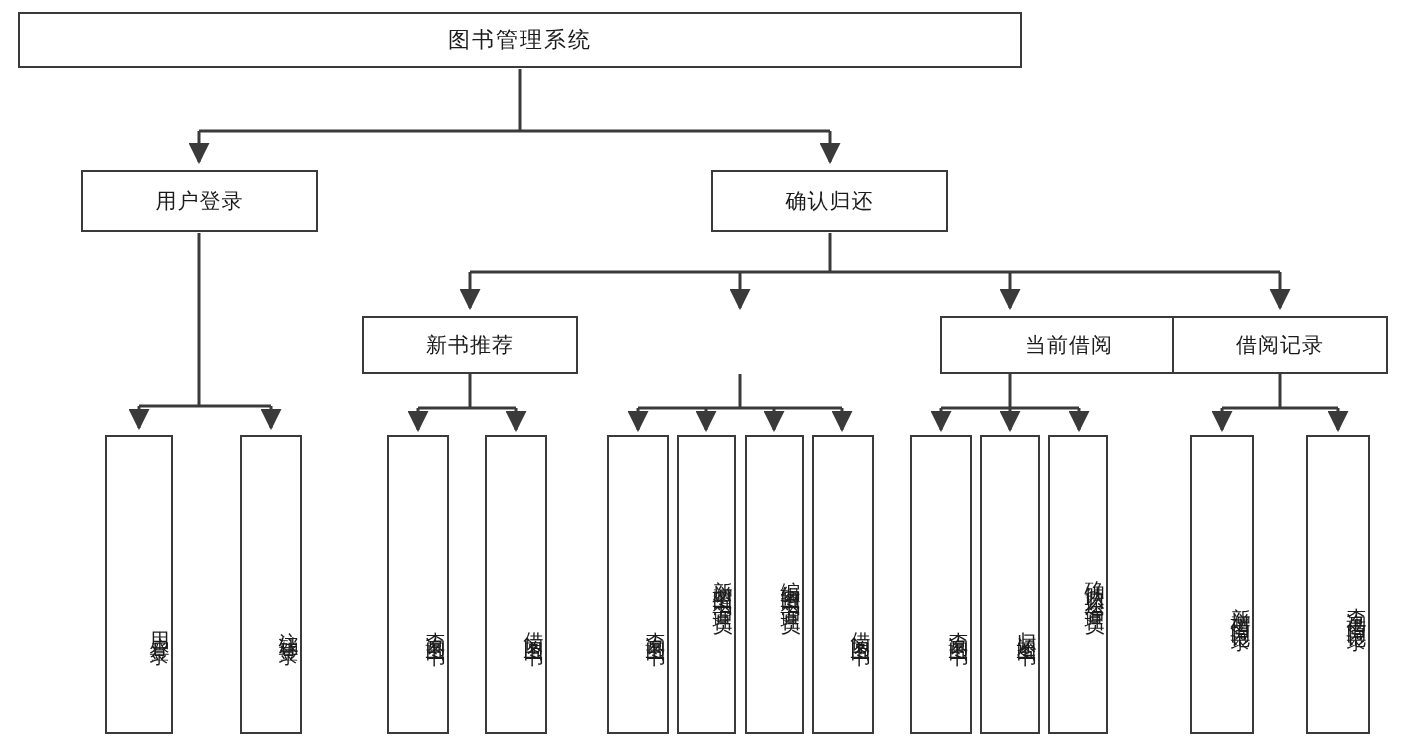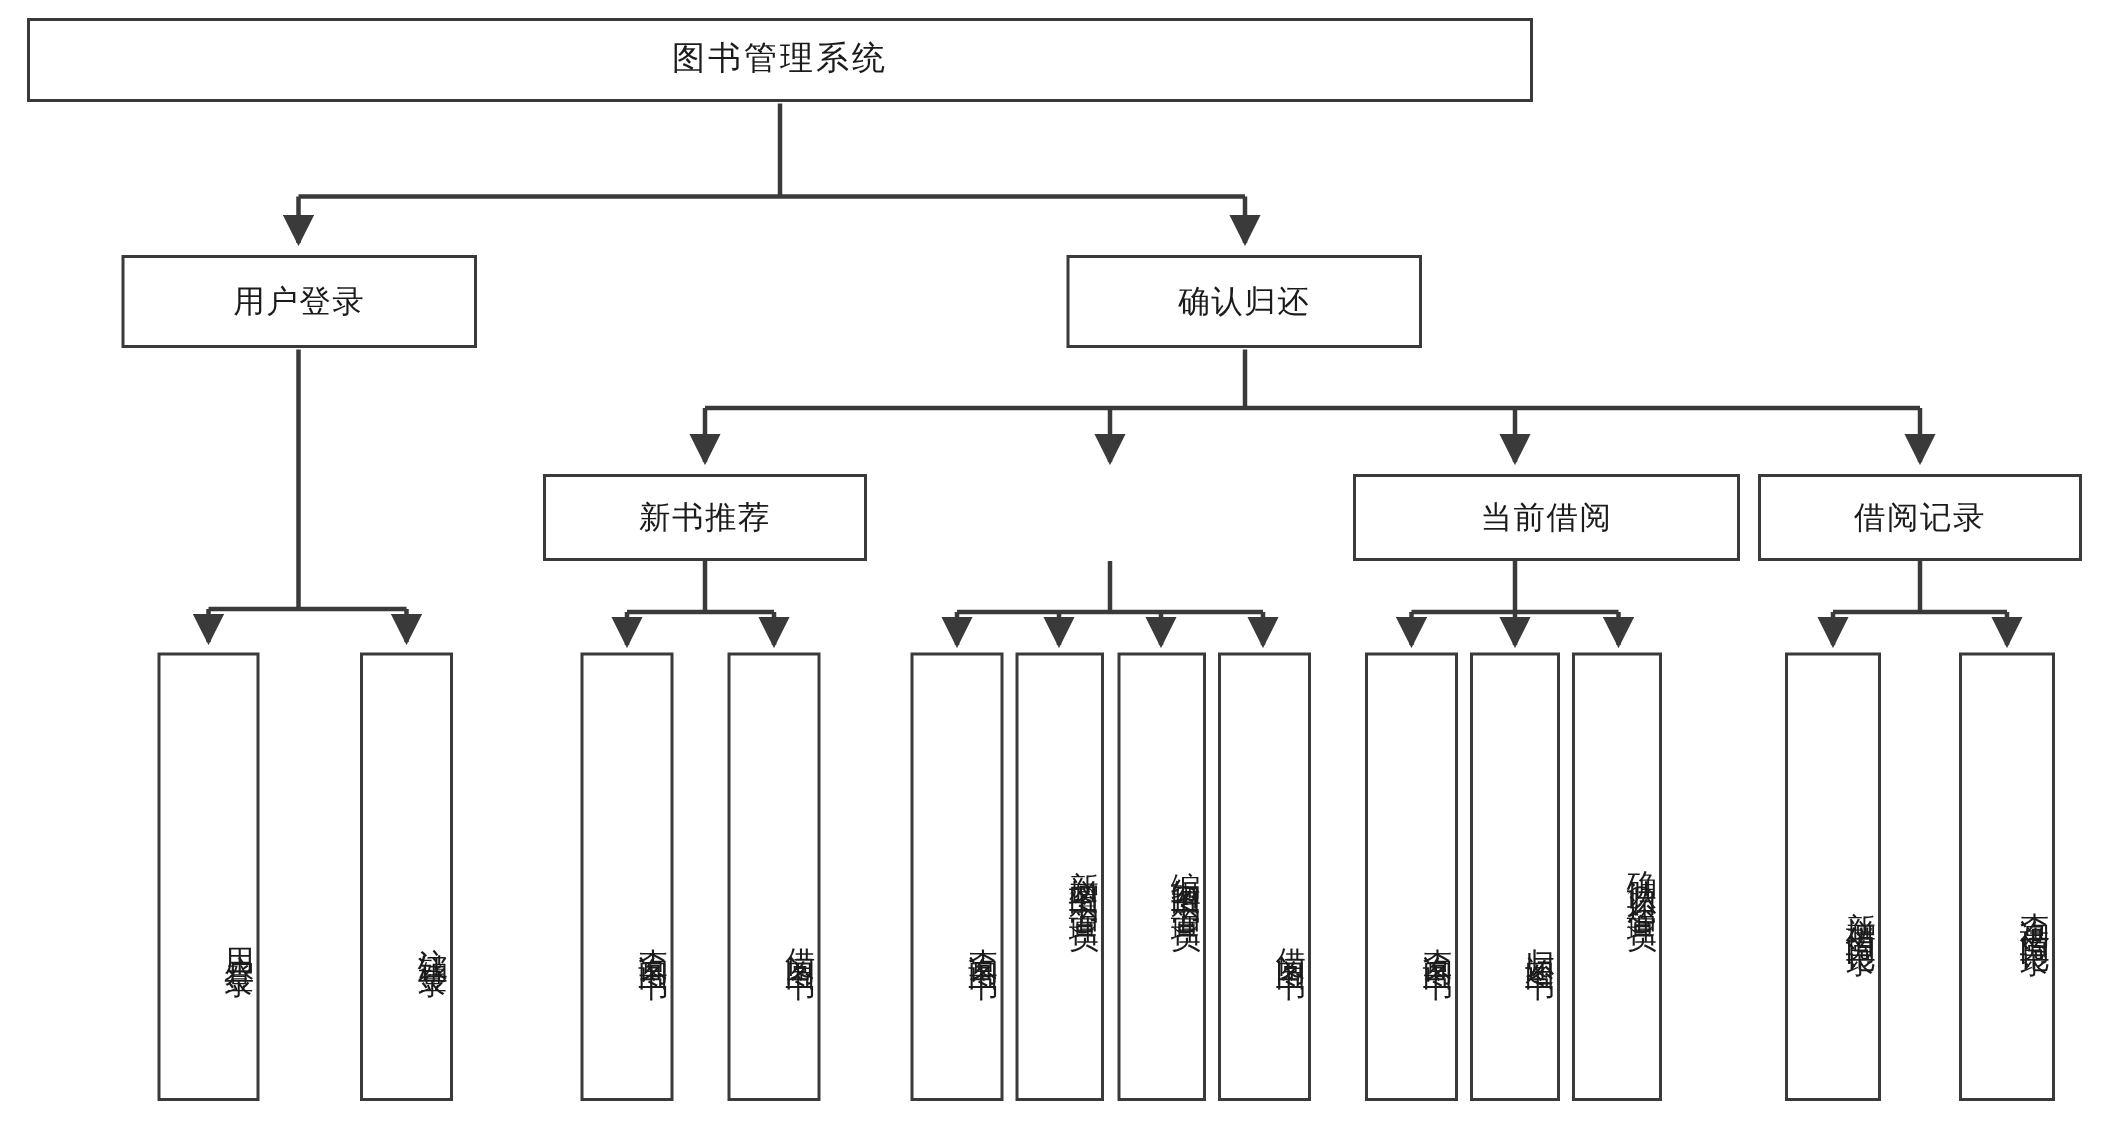--- a/index.html
+++ b/index.html
@@ -132,21 +132,21 @@
   <div class="node horiz" style="left:81px; top:170px; width:237px; height:62px;">
     <span>用户登录</span>
   </div>
   <div class="node horiz" style="left:711px; top:170px; width:237px; height:62px;">
     <span>确认归还</span>
   </div>
 
   <div class="node horiz" style="left:362px; top:316px; width:216px; height:58px;">
     <span>新书推荐</span>
   </div>
-  <div class="node horiz" style="left:902px; top:316px; width:258px; height:58px;">
+  <div class="node horiz" style="left:940px; top:316px; width:258px; height:58px;">
     <span>当前借阅</span>
   </div>
   <div class="node horiz" style="left:1172px; top:316px; width:216px; height:58px;">
     <span>借阅记录</span>
   </div>
 
   <div class="node vert" style="left:105px; top:435px; width:68px; height:299px; padding-top:82px;">
     <span class="vlabel">用户登录</span>
   </div>
   <div class="node vert" style="left:240px; top:435px; width:62px; height:299px; padding-top:82px;">

